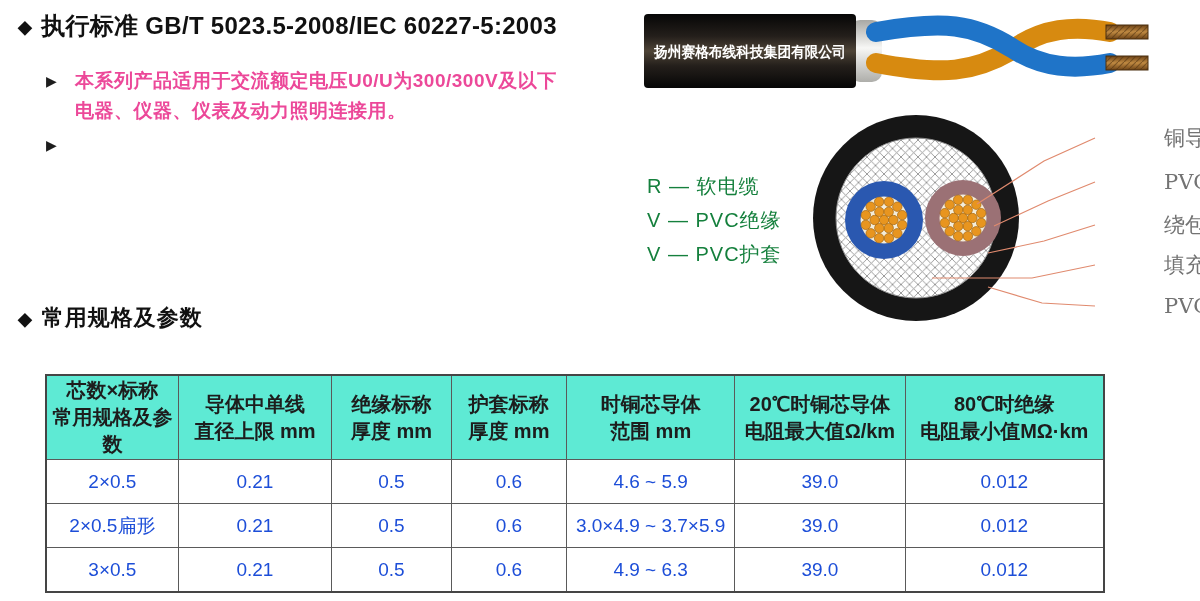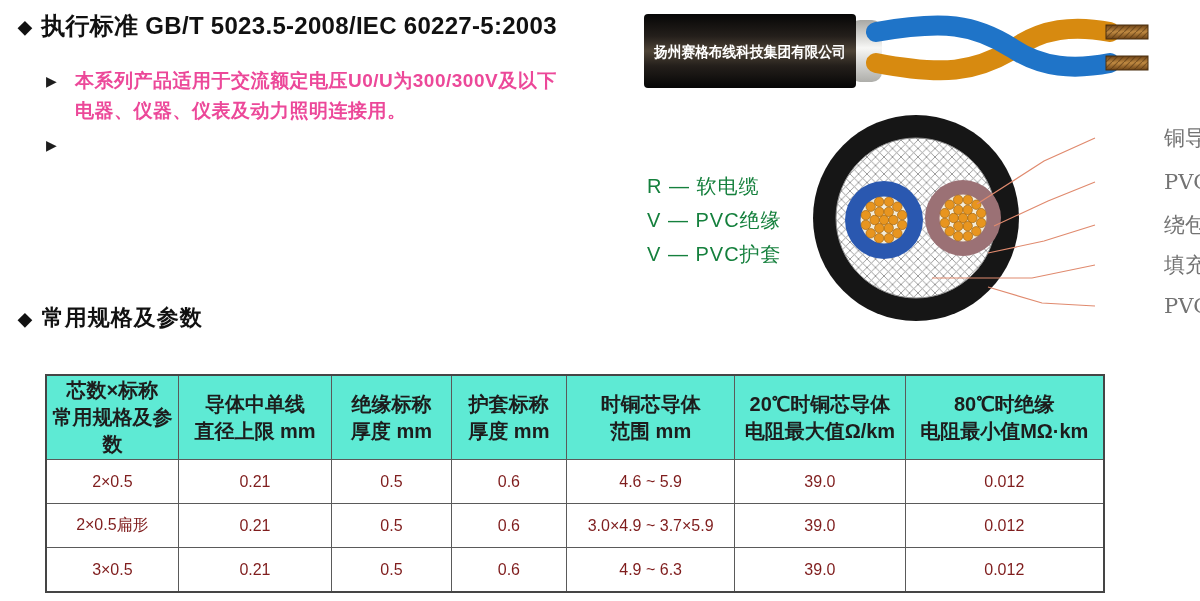--- a/index.html
+++ b/index.html
@@ -31,22 +31,22 @@
 
   
   #cable-photo{left:644px;top:8px;}
   #cross-section{left:782px;top:106px;}
 
   
   #table-wrap{left:45px;top:374px;width:1060px;}
   table{width:100%;border-collapse:collapse;border:2px solid #454545;table-layout:fixed;}
   th{background:#5eead4;font-size:20px;font-weight:bold;color:#1d1d1d;
      height:79px;border:1px solid #5a5a5a;line-height:27px;font-family:"Liberation Sans",sans-serif;}
-  td{font-size:16px;height:41px;text-align:center;vertical-align:middle;
-     border:1px solid #5a5a5a;color:#7f1d1d;}
+  td{font-size:19px;height:41px;text-align:center;vertical-align:middle;
+     border:1px solid #5a5a5a;color:#1d4ed8;}
 </style>
 </head>
 <body>
 
 <div class="abs sec-heading" id="std-heading">
   <span class="diamond">◆</span>
   <span>执行标准 GB/T 5023.5-2008/IEC 60227-5:2003</span>
 </div>
 
 <div class="abs" id="intro">

